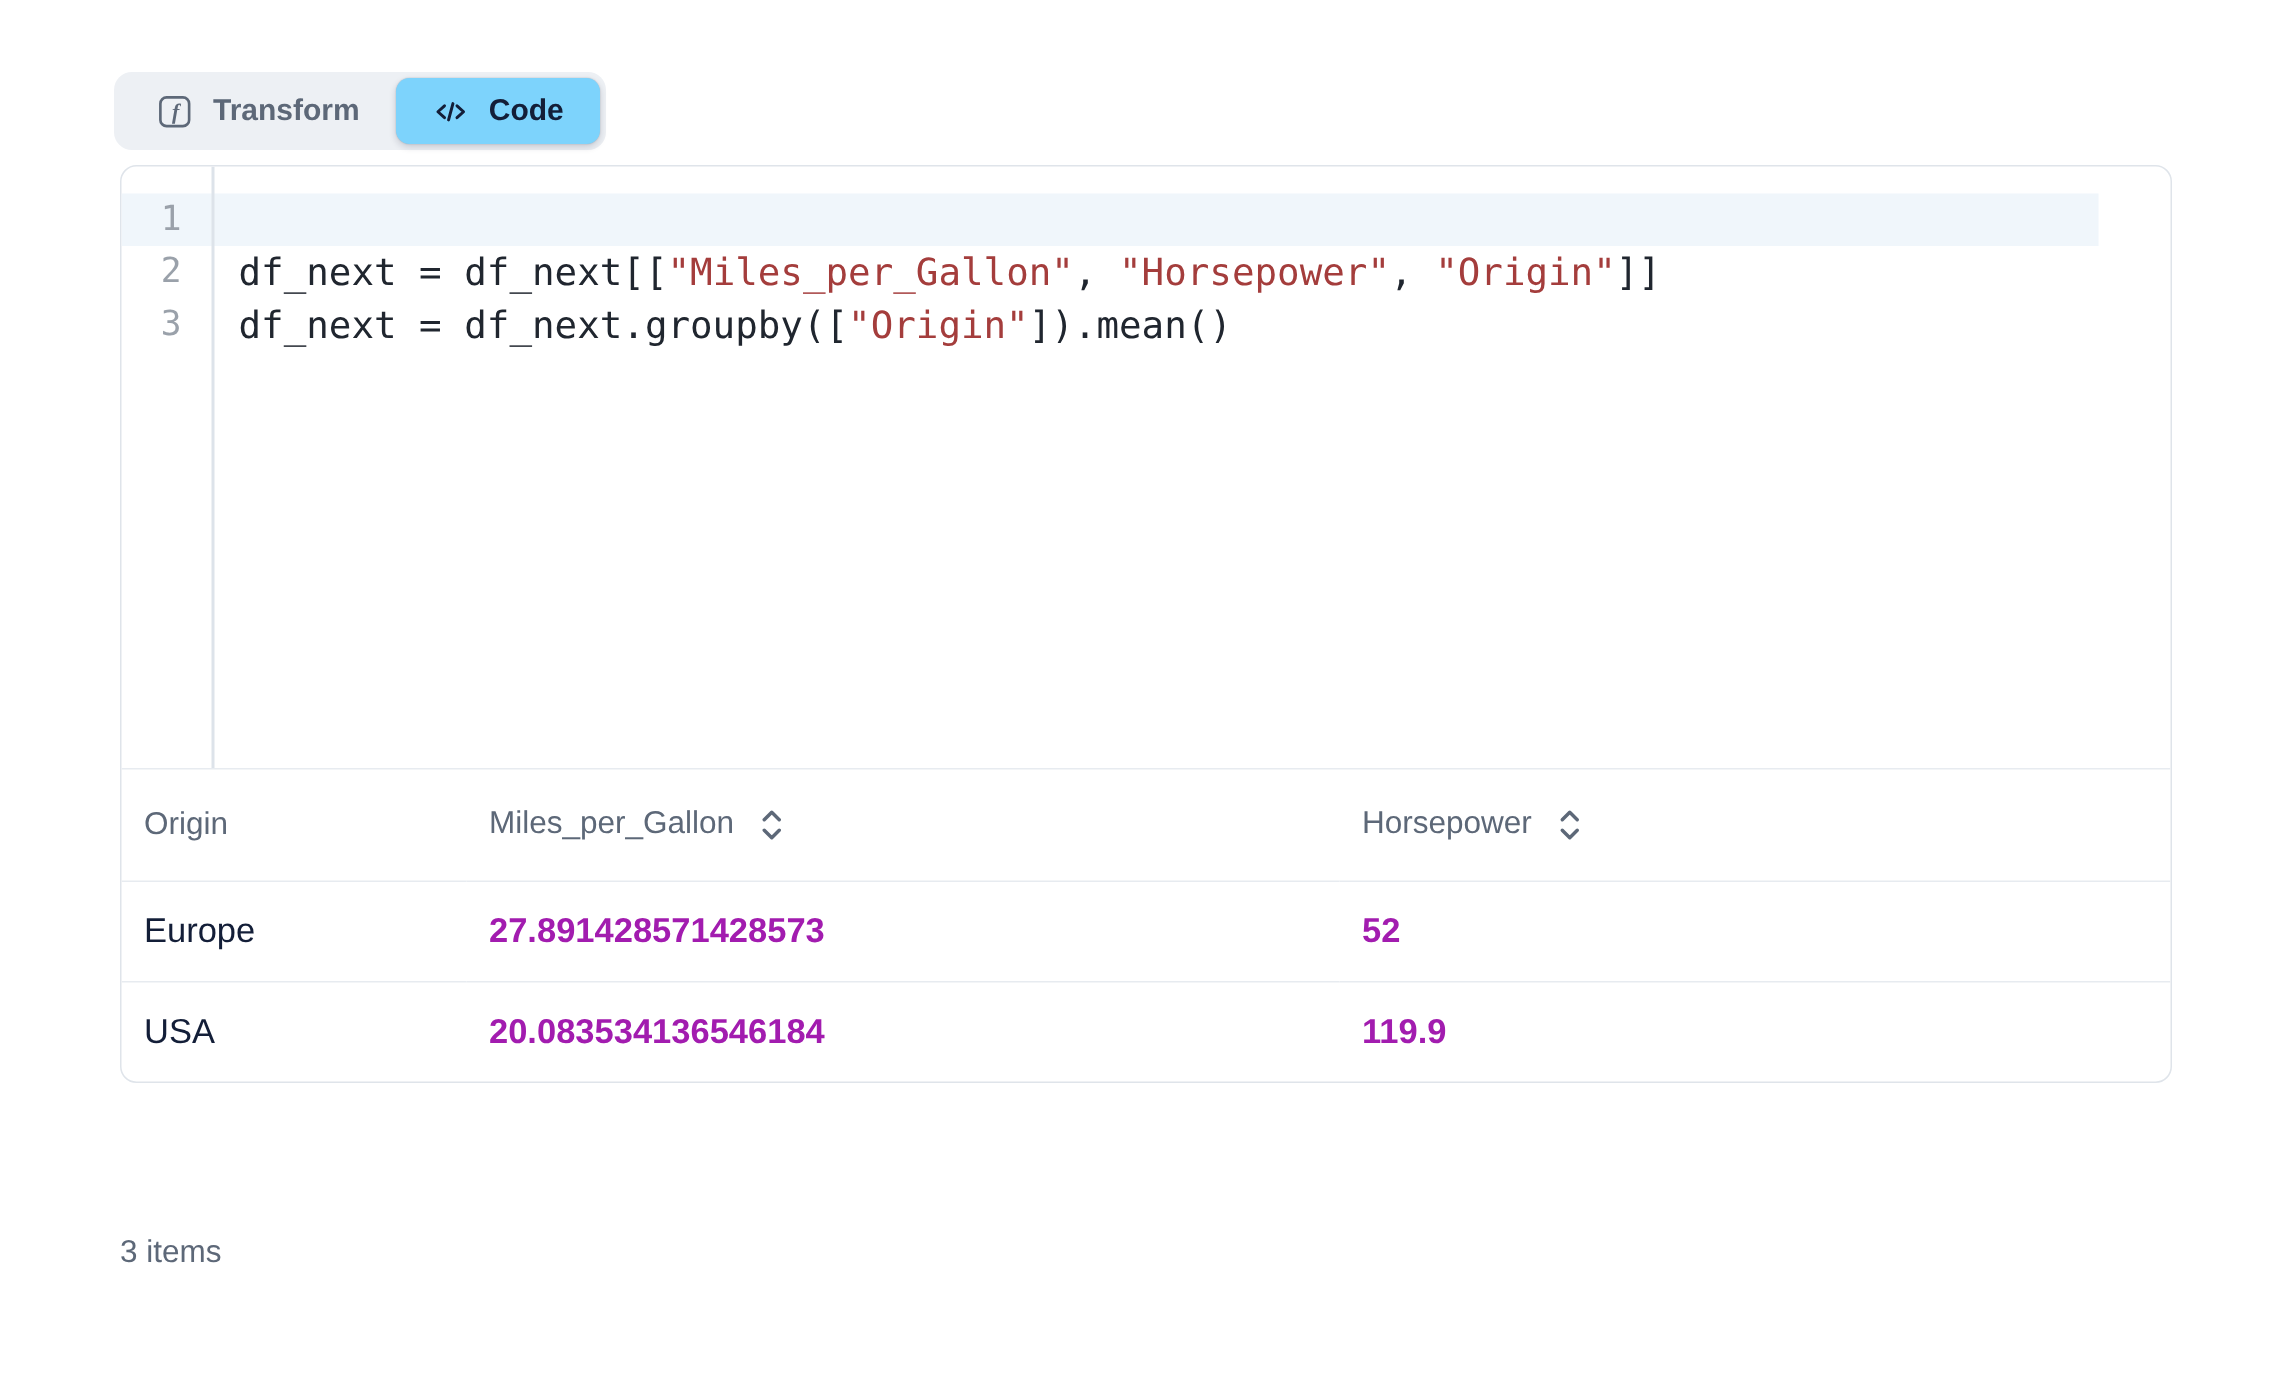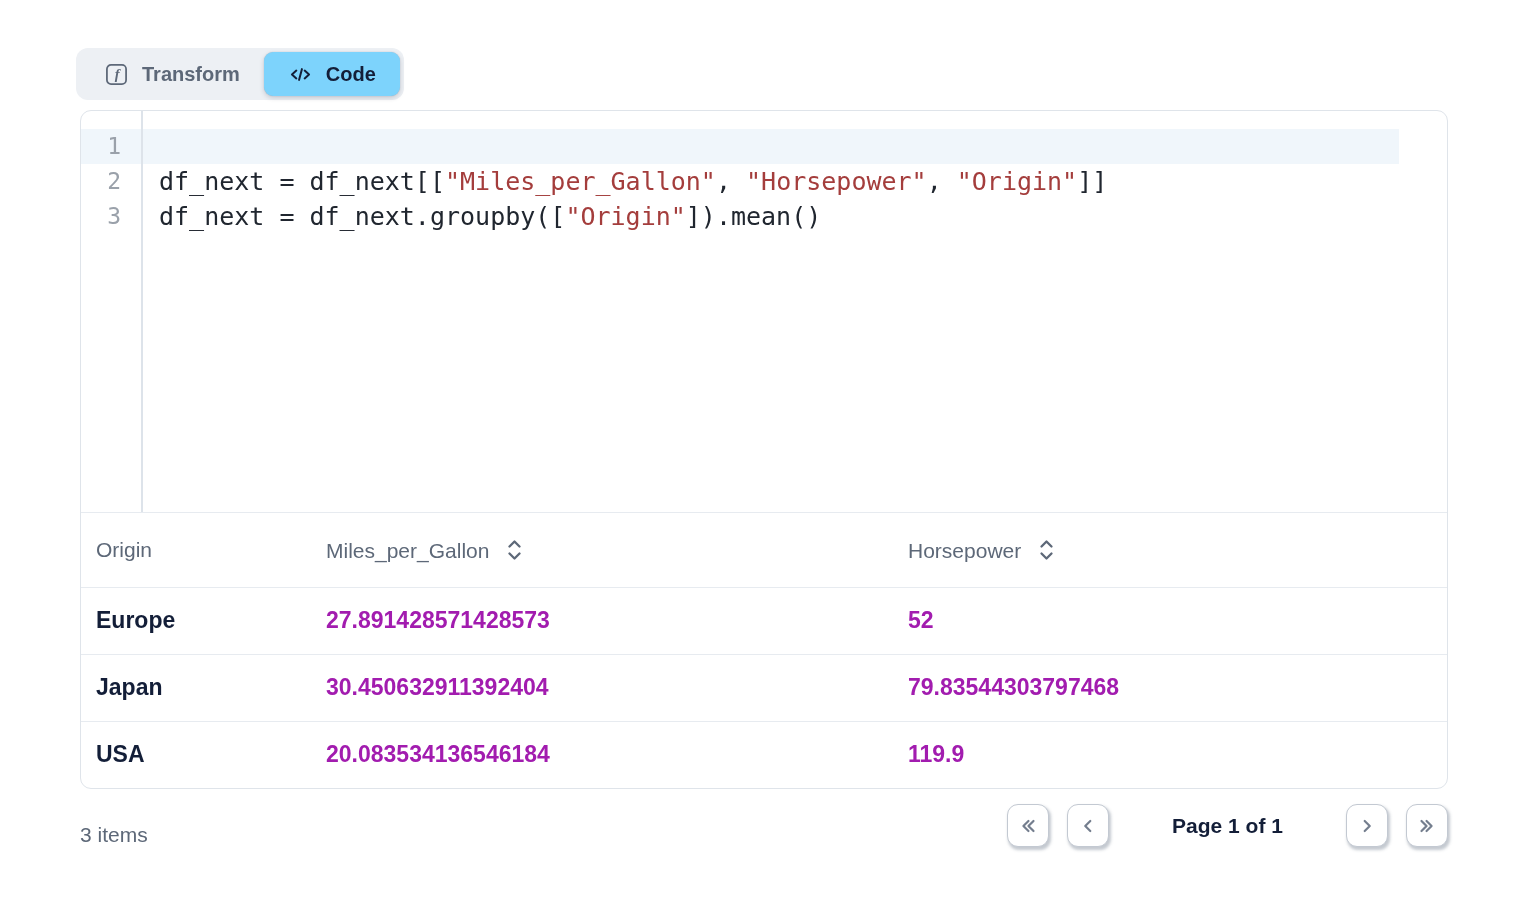--- a/index.html
+++ b/index.html
@@ -41,24 +41,24 @@
   .gutter-num{flex:0 0 60px;text-align:right;padding-right:20px;
     color:#9aa1aa;font-size:23px;}
   .code-content{padding-left:18px;white-space:pre;color:var(--code-text);}
   .code-content .string{color:var(--string);}
 
   
   table{width:100%;border-collapse:collapse;font-size:23px;}
   col.c1{width:230px;} col.c2{width:582px;}
   th{height:74px;text-align:left;font-weight:400;font-size:21px;color:var(--muted);
     padding-left:15px;}
-  th .th-inner{display:inline-flex;align-items:flex-end;gap:18px;}
+  th .th-inner{display:inline-flex;align-items:flex-start;gap:18px;}
   td{height:67px;border-top:1.5px solid var(--row-border);padding-left:15px;
     color:#a21caf;font-weight:700;}
-  td:first-child{font-weight:700;color:var(--dark);}
+  td:first-child{font-weight:400;color:var(--dark);}
   .sort-icon{display:inline-block;}
 
   
   .footer{position:absolute;left:80px;top:803px;width:1368px;height:44px;
     display:flex;align-items:flex-end;justify-content:space-between;}
   .items-count{color:var(--muted);font-size:21px;}
   .pager{display:flex;align-items:center;}
   .pg-btn{width:42px;height:43px;border:1.5px solid #c3c9d2;border-radius:11px;
     background:#ffffff;display:flex;align-items:center;justify-content:center;
     cursor:pointer;box-shadow:1.5px 2.5px 3px rgba(125,135,150,0.45);padding:0;}
@@ -135,53 +135,23 @@
             </span></th>
         </tr>
       </thead>
     <tbody id="tbody">
         <tr>
           <td>Europe</td>
           <td>27.891428571428573</td>
           <td>52</td>
         </tr>
         <tr>
-          <td>Japan</td>
-          <td>30.450632911392404</td>
-          <td>79.83544303797468</td>
-        </tr>
-        <tr>
           <td>USA</td>
           <td>20.083534136546184</td>
           <td>119.9</td>
         </tr>
       </tbody>
   </table>
 </div>
 
 <div class="footer">
   <div class="items-count">3 items</div>
-  <div class="pager">
-    <button class="pg-btn">
-      <svg width="22" height="22" viewBox="0 0 24 24">
-        <path class="chev" d="M12.5 6.5 L7 12 L12.5 17.5"></path>
-          <path class="chev" d="M18 6.5 L12.5 12 L18 17.5"></path>
-      </svg>
-    </button>
-    <button class="pg-btn">
-      <svg width="22" height="22" viewBox="0 0 24 24">
-        <path class="chev" d="M14.5 6.5 L9 12 L14.5 17.5"></path>
-      </svg>
-    </button>
-    <div class="page-label">Page 1 of 1</div>
-    <button class="pg-btn">
-      <svg width="22" height="22" viewBox="0 0 24 24">
-        <path class="chev" d="M9.5 6.5 L15 12 L9.5 17.5"></path>
-      </svg>
-    </button>
-    <button class="pg-btn">
-      <svg width="22" height="22" viewBox="0 0 24 24">
-        <path class="chev" d="M11.5 6.5 L17 12 L11.5 17.5"></path>
-          <path class="chev" d="M6 6.5 L11.5 12 L6 17.5"></path>
-      </svg>
-    </button>
-  </div>
 </div>
 
 </body></html>

